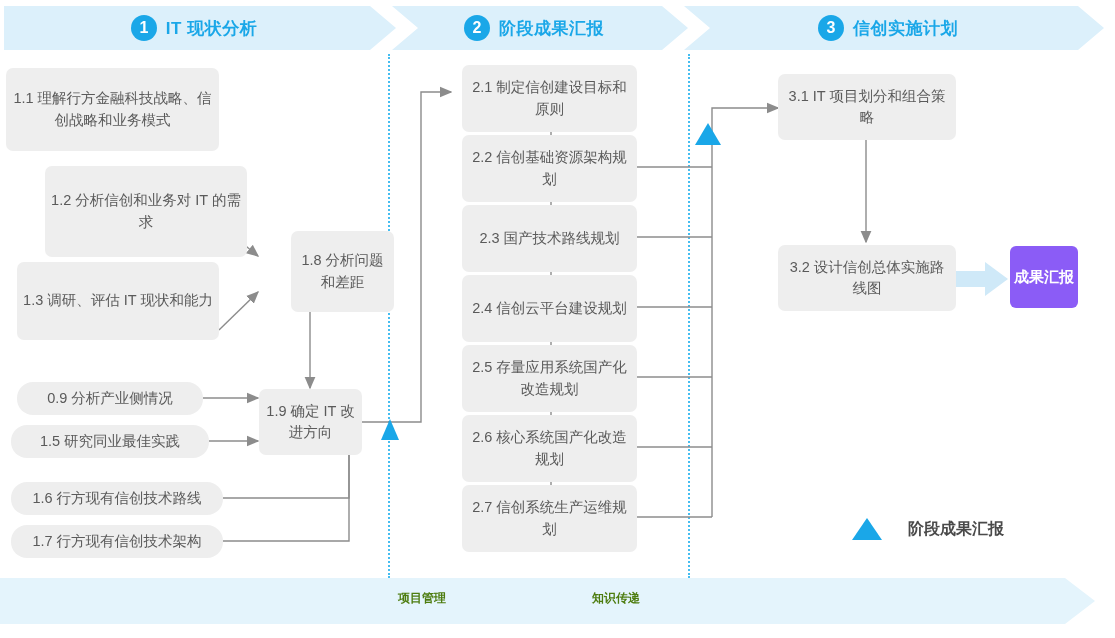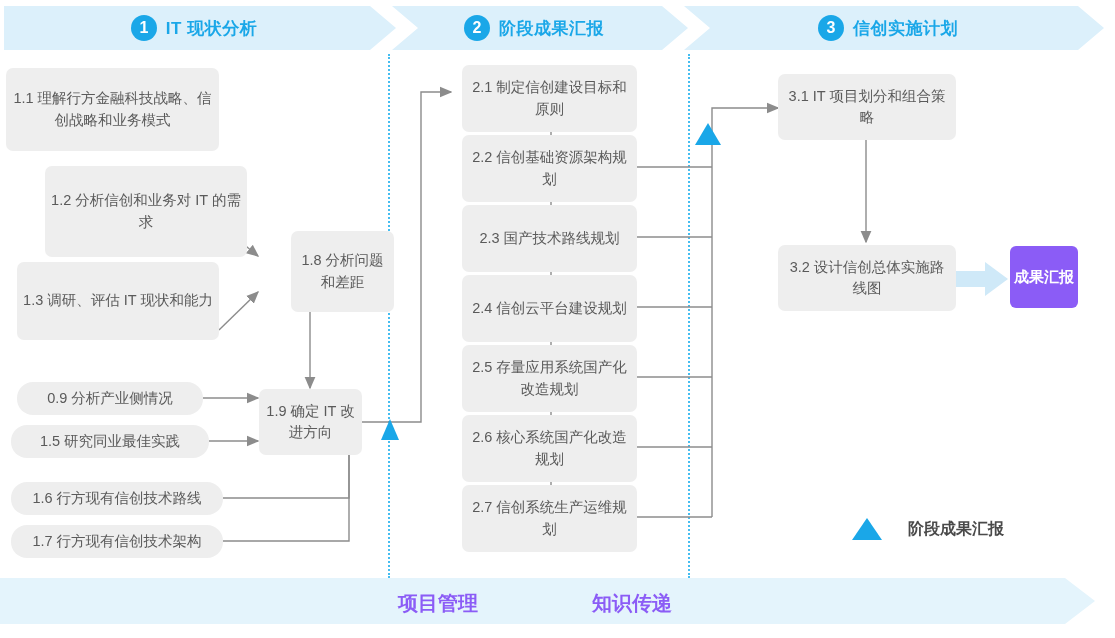--- a/index.html
+++ b/index.html
@@ -36,21 +36,21 @@
 
   
   .legend{position:absolute;display:flex;align-items:center;gap:26px;}
   .legend-tri{width:0;height:0;border-left:15px solid transparent;border-right:15px solid transparent;
               border-bottom:22px solid #1aa7e8;}
   .legend-text{font-size:16px;font-weight:bold;color:#4a4a4a;white-space:nowrap;}
 
   
   .bottom-band{position:absolute;left:0;top:578px;width:1095px;height:46px;background:#e4f4fc;
                clip-path:polygon(0 0, calc(100% - 30px) 0, 100% 50%, calc(100% - 30px) 100%, 0 100%);}
-  .bottom-label{position:absolute;top:590px;color:#8b5cf6;font-size:20px;font-weight:bold;white-space:nowrap;}
+  .bottom-label{position:absolute;top:590px;color:#4d7c0f;font-size:12px;font-weight:bold;white-space:nowrap;}
 </style>
 </head>
 <body>
 
 <div id="stage">
 
   <div class="phase-band arrow" style="left:4px;width:392px;">
     <div class="phase-inner">
       <div class="phase-num">1</div>
       <div class="phase-label">IT 现状分析</div>

